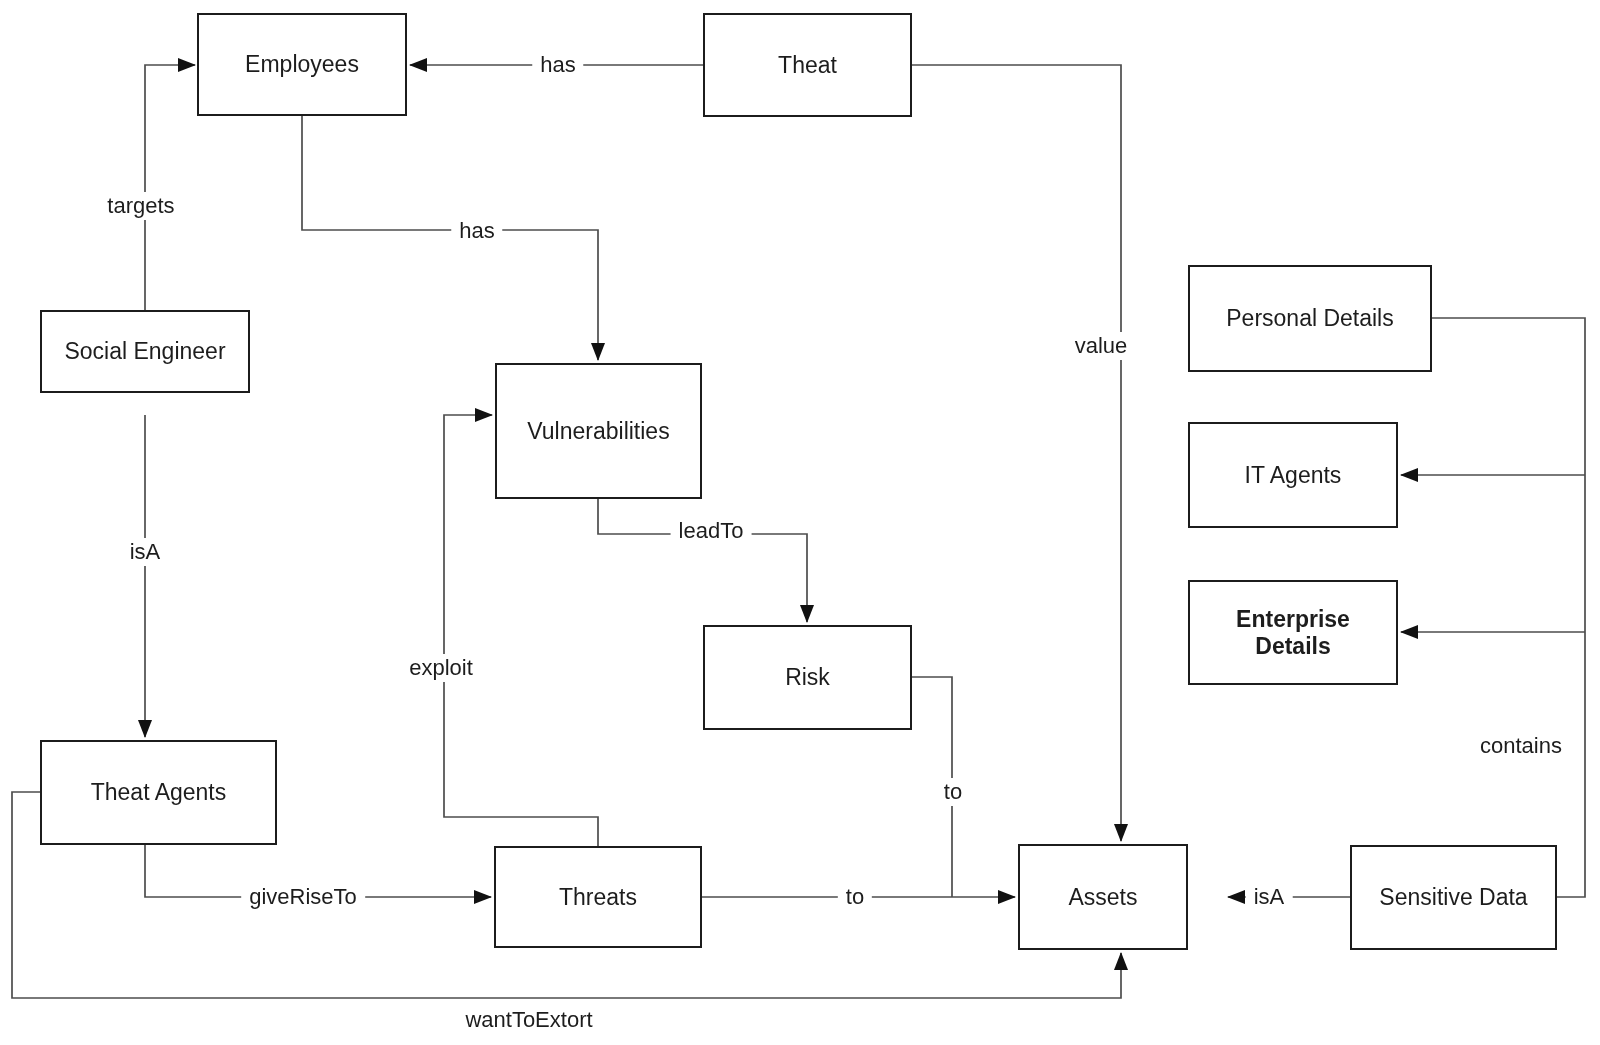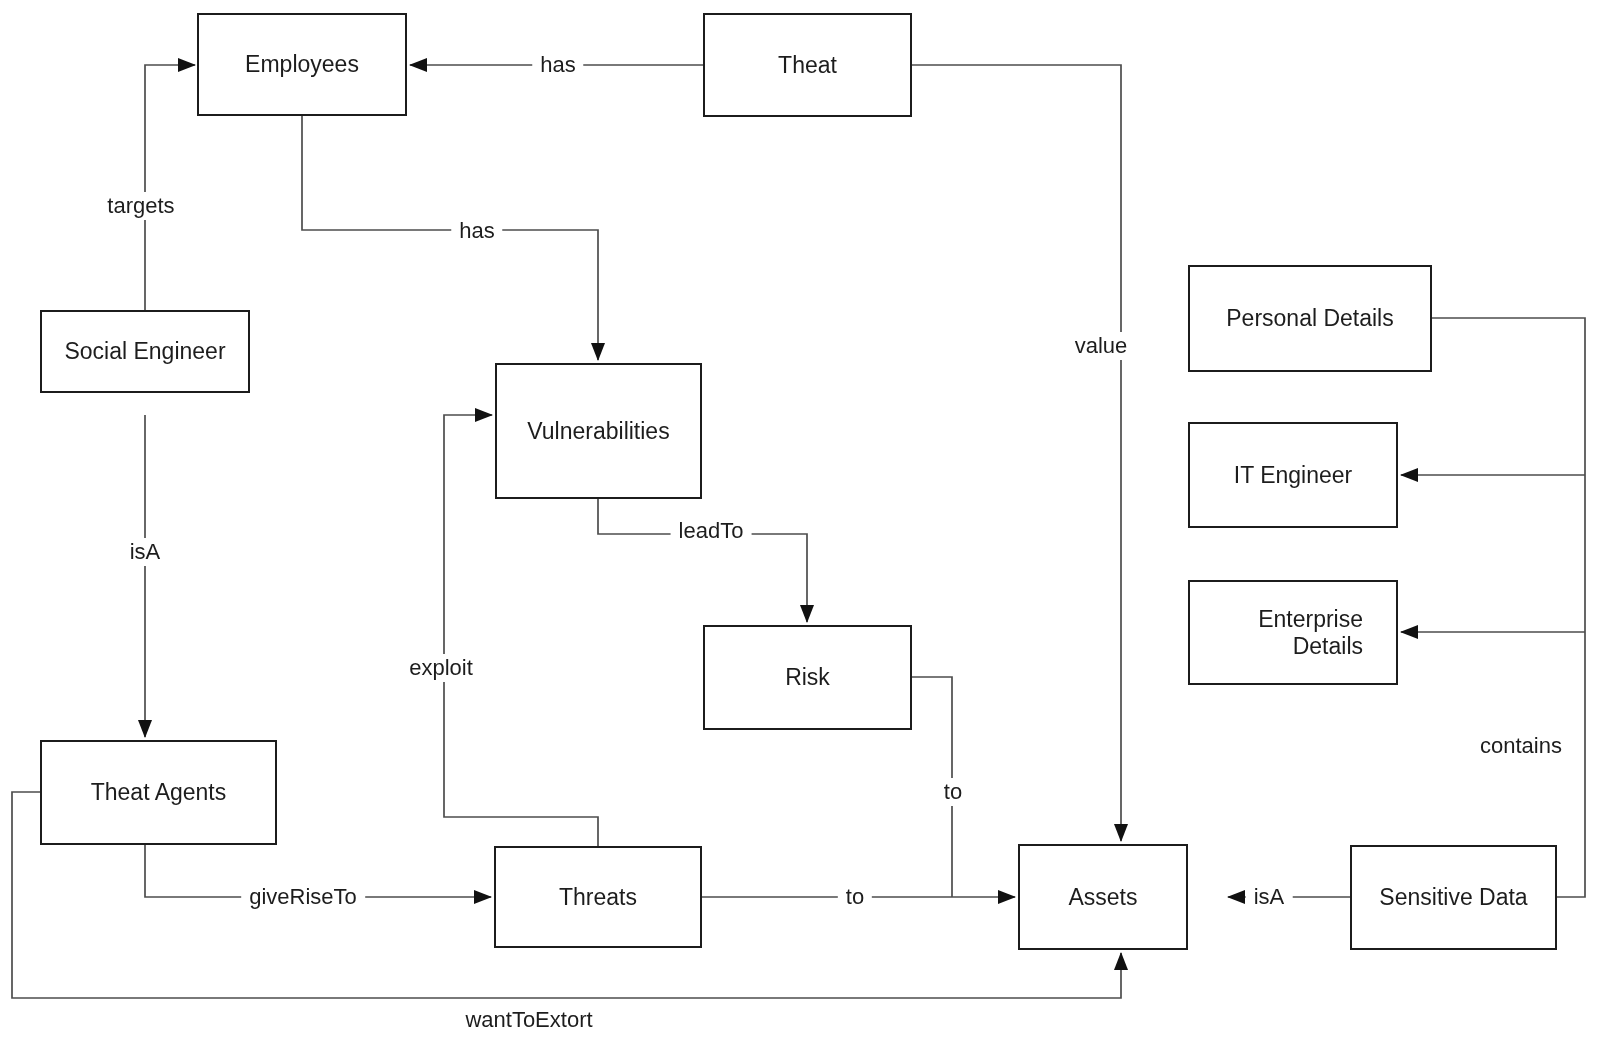--- a/index.html
+++ b/index.html
@@ -9,27 +9,27 @@
     background:#ffffff;
     font-family:"Liberation Sans", sans-serif;
     overflow:hidden;
   }
   #edges{position:absolute;left:0;top:0;width:1600px;height:1045px;}
   .node{
     position:absolute;
     background:#ffffff;
     border:2.5px solid #1c1c1c;
     display:flex;align-items:center;justify-content:center;
-    text-align:right;
+    text-align:center;
     box-sizing:border-box;
   }
   .node-label{
     font-size:23px;color:#1d1d1d;line-height:1.15;
   }
-  .node-label.narrow{display:inline-block;max-width:140px;}
+  .node-label.narrow{display:inline-block;max-width:140px;font-weight:bold;}
   .edge-label{
     position:absolute;
     transform:translate(-50%,-50%);
     background:#ffffff;
     padding:1px 8px;
     font-size:22px;color:#1d1d1d;
     white-space:nowrap;
   }
   .edge-label.no-mask{background:transparent;}
 </style>
@@ -98,21 +98,21 @@
   <div class="node" style="left:494px;top:846px;width:208px;height:102px">
     <span class="node-label">Threats</span>
   </div>
   <div class="node" style="left:1018px;top:844px;width:170px;height:106px">
     <span class="node-label">Assets</span>
   </div>
   <div class="node" style="left:1188px;top:265px;width:244px;height:107px">
     <span class="node-label">Personal Details</span>
   </div>
   <div class="node" style="left:1188px;top:422px;width:210px;height:106px">
-    <span class="node-label">IT Engineer</span>
+    <span class="node-label">IT Agents</span>
   </div>
   <div class="node" style="left:1188px;top:580px;width:210px;height:105px">
     <span class="node-label narrow">Enterprise Details</span>
   </div>
   <div class="node" style="left:1350px;top:845px;width:207px;height:105px">
     <span class="node-label">Sensitive Data</span>
   </div>
 
 </div>
 

